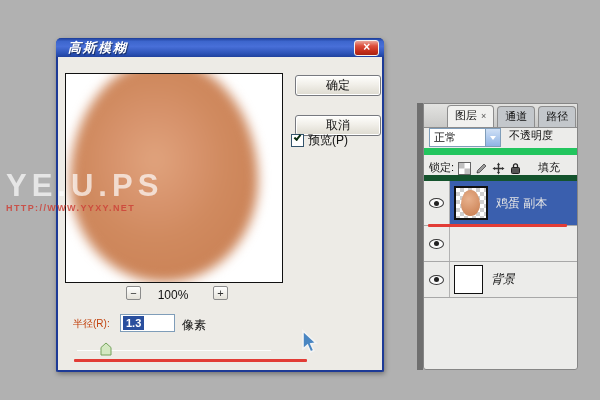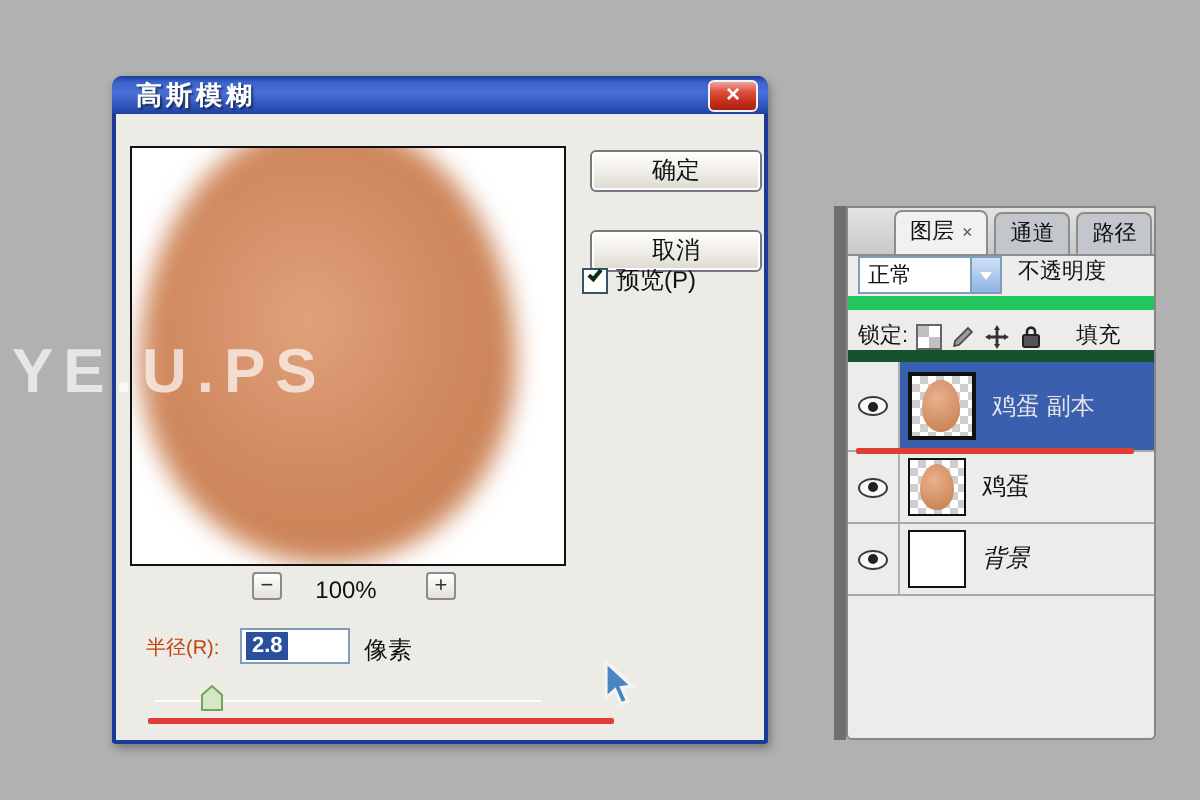--- a/index.html
+++ b/index.html
@@ -13,21 +13,21 @@
   .topbar .site { font-size:14px; font-weight:bold; letter-spacing:1px; }
   .topbar .siteurl { font-size:9px; font-weight:bold; letter-spacing:.5px; margin-left:5px; }
 
   
   .dialog { position:absolute; left:56px; top:38px; width:328px; height:334px; z-index:10;
             background:#edebe6; border:2px solid #1d3a96; border-top:none;
             border-radius:6px 6px 2px 2px; box-shadow:1px 2px 5px rgba(0,0,0,.35); }
   .titlebar { position:absolute; left:-2px; top:0; width:328px; height:19px;
               border-radius:5px 5px 0 0;
               background:linear-gradient(180deg,#1c3c96 0%,#3d66cd 18%,#486fd8 45%,#2c52b6 82%,#20419e 100%);
-              display:flex; align-items:center; padding:0 5px 0 12px; }
+              display:flex; align-items:center; padding:0 5px 0 12px;font-style:italic; }
   .titlebar .title { color:#fff; font-size:13px; font-weight:bold; letter-spacing:2px;
                      text-shadow:1px 1px 1px rgba(0,0,0,.5); flex:1; }
   .closebtn { width:25px; height:16px; border:1px solid #f3f3f3; border-radius:3px; cursor:default;
               background:linear-gradient(180deg,#eba79b 0%,#dd4f3d 35%,#c22c19 75%,#a82212 100%);
               display:flex; align-items:center; justify-content:center; }
   .closebtn span { color:#fff; font-size:12px; font-weight:bold; line-height:1; margin-top:-1px; }
 
   .preview { position:absolute; left:7px; top:35px; width:218px; height:210px;
              background:#fff; border:1px solid #111; overflow:hidden; }
   .egg { position:absolute; left:4px; top:-14px; width:188px; height:222px;
@@ -157,33 +157,34 @@
         </span>
       <label>预览(P)</label>
     </div>
 
     <div class="zoombtn zoom-minus">−</div>
     <div class="zoompct">100%</div>
     <div class="zoombtn zoom-plus">+</div>
 
     <span class="radius-label">半径(R):</span>
     <div class="radius-input">
-      <span class="sel">2.8</span>
+      <span class="sel">1.3</span>
     </div>
     <span class="radius-unit">像素</span>
 
     <div class="slider-track"></div>
     <div class="slider-thumb">
       <svg width="12" height="14" viewBox="0 0 12 14">
         <path d="M6,1 L11,5.5 L11,13 L1,13 L1,5.5 Z" fill="#d4e8c2" stroke="#74a35c" stroke-width="1"></path>
       </svg>
     </div>
   </div>
 
   <div class="wm">YE.U.PS</div>
+  <div class="wm-url">HTTP://WWW.YYXY.NET</div>
 
   <div class="panel-shadow"></div>
   <div class="panel">
     <div class="tabstrip">
       <div class="tab active">
         <span>图层</span><span class="tabx">×</span>
       </div>
       <div class="tab">通道</div>
       <div class="tab">路径</div>
     </div>
@@ -237,26 +238,20 @@
           <div class="eggthumb"></div>
         </div>
         <span class="lname">鸡蛋 副本</span>
       </div>
     </div>
 
     <div class="layerrow">
       <div class="eyecell">
         <span class="eye"></span>
       </div>
-      <div class="rowbody">
-        <div class="thumb small checker">
-          <div class="eggthumb"></div>
-        </div>
-        <span class="lname">鸡蛋</span>
-      </div>
     </div>
 
     <div class="layerrow">
       <div class="eyecell">
         <span class="eye"></span>
       </div>
       <div class="rowbody">
         <div class="thumb small"></div>
         <span class="lname italic">背景</span>
       </div>

